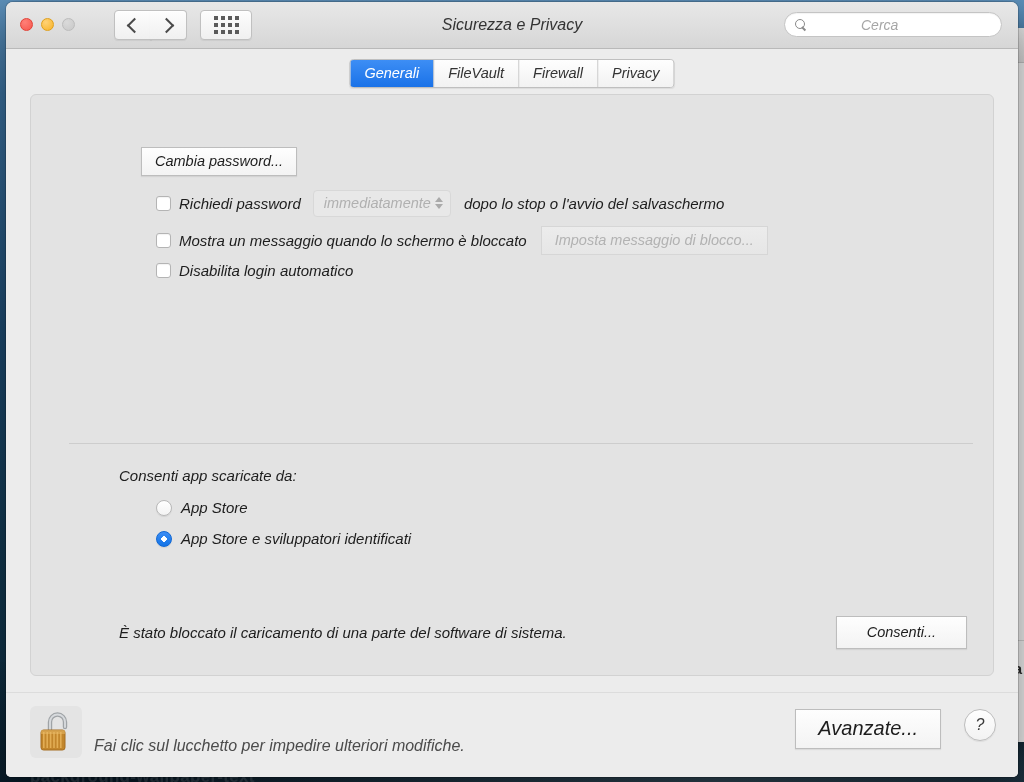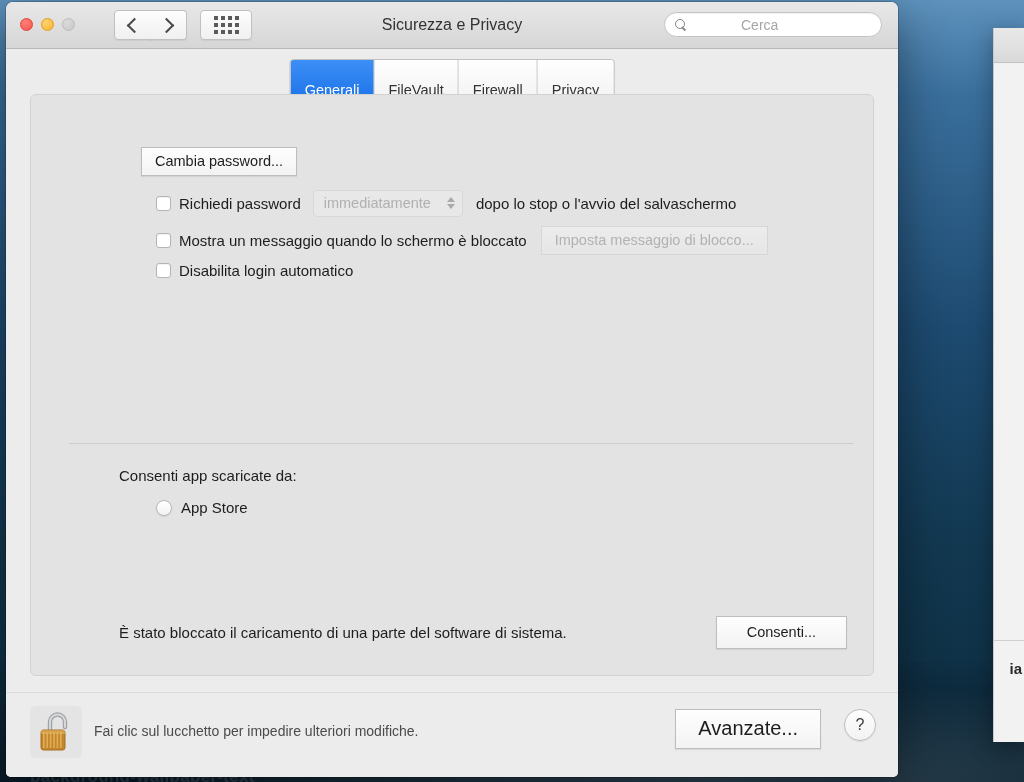--- a/index.html
+++ b/index.html
@@ -46,25 +46,26 @@
   #bg-window .bgw-text{
     position:absolute; right:2px; top:632px;
     font-size:15px; font-weight:bold; color:#2b2b2b;
   }
   #bg-window .bgw-rule{
     position:absolute; left:0; right:0; top:612px; height:1px; background:#d0d0d0;
   }
 
   
   #window{
-    position:absolute; left:6px; top:2px; width:892px; height:775px;
+    position:absolute; left:6px; top:2px; width:1012px; height:775px;
     background:#ececec;
     border-radius:7px 7px 5px 5px;
     box-shadow:0 14px 48px rgba(0,0,0,.45), 0 0 0 1px rgba(0,0,0,.16);
     overflow:hidden;
+    font-style:italic;
   }
 
   
   #titlebar{
     position:relative; height:46px;
     background:linear-gradient(180deg,#e8e8e8 0%,#d6d6d6 100%);
     border-bottom:1px solid #b9b9b9;
   }
   .traffic{ position:absolute; top:16px; display:flex; gap:8px; left:14px; }
   .light{ width:13px; height:13px; border-radius:50%; box-sizing:border-box; }
@@ -110,21 +111,21 @@
   #search-ph{ font-size:14px; color:#a6a6a6;margin-left:48px; }
 
   
   #tabbar{ position:relative; height:38px; }
   #tabs{
     position:absolute; left:50%; transform:translateX(-50%); top:10px;
     display:flex; border:1px solid #bfbfbf; border-radius:4px; overflow:hidden;
     box-shadow:0 1px 1px rgba(0,0,0,.07);
   }
   .tab{
-    font-size:14.5px; color:#333; padding:22px 14px 6px;
+    font-size:14.5px; color:#333; padding:5px 14px 6px;
     background:linear-gradient(180deg,#fefefe,#f2f2f2);
     border-right:1px solid #c6c6c6; white-space:nowrap;
   }
   .tab:last-child{ border-right:none; }
   .tab.active{
     background:linear-gradient(180deg,#3d8ef5,#1a72e8);
     color:#fff;
   }
 
   
@@ -150,21 +151,21 @@
   }
 
   .cb{
     width:15px; height:15px; box-sizing:border-box;
     background:#fff; border:1px solid #b4b4b4; border-radius:3px;
     margin-right:8px; flex:0 0 auto;
     box-shadow:0 1px 1px rgba(0,0,0,.05) inset;
   }
 
   .popup{
-    display:flex; align-items:center; gap:16px;
+    display:flex; align-items:center; gap:4px;
     background:#e8e8e8; border:1px solid #d8d8d8; border-radius:4px;
     padding:4px 7px 5px 10px;
   }
   .popup .ptext{ font-size:14.5px; color:#b0b0b0; }
   .arrows{ display:flex; flex-direction:column; gap:2px; }
   .arrows i{ display:block; width:8px; height:5px; position:relative; }
   .arrows i::before{
     content:""; position:absolute; left:0; top:0;
     border-left:4px solid transparent; border-right:4px solid transparent;
   }
@@ -193,22 +194,22 @@
   #bottom{
     position:absolute; left:0; right:0; bottom:0; height:84px;
     background:#ececec; border-top:1px solid #dcdcdc;
   }
   #lock{
     position:absolute; left:24px; top:13px; width:52px; height:52px;
     background:#e4e4e4; border-radius:6px;
   }
   #lock svg{ position:absolute; left:8px; top:5px; }
   #lock-text{
-    position:absolute; left:88px; top:30px;
-    font-size:14px; color:#4b4b4b;
+    position:absolute; left:88px; top:44px;
+    font-size:16px; color:#4b4b4b;
   }
   #btn-adv{ position:absolute; right:77px; top:16px; padding:7px 22px 8px; font-size:20px; }
   #btn-help{
     position:absolute; right:22px; top:16px;
     width:30px; height:30px; border-radius:50%;
     background:linear-gradient(180deg,#fefefe,#f2f2f2);
     border:1px solid #bdbdbd; box-shadow:0 1px 1px rgba(0,0,0,.07);
     display:flex; align-items:center; justify-content:center;
     font-size:16px; color:#3a3a3a;
   }
@@ -310,20 +311,24 @@
 
     <div class="row" style="left:88px; top:372px;">
       <span class="lbl">Consenti app scaricate da:</span>
     </div>
 
     <div class="row" style="left:125px; top:404px;">
       <span class="radio"></span>
       <span class="lbl">App Store</span>
     </div>
 
+    <div class="row" style="left:125px; top:435px;">
+      <span class="radio on"></span>
+      <span class="lbl">App Store e sviluppatori identificati</span>
+    </div>
 
     <div class="row" style="left:88px; top:521px; right:26px; justify-content:space-between;">
       <span class="lbl">È stato bloccato il caricamento di una parte del software di sistema.</span>
       <span class="btn" style="padding:7px 30px 8px;">Consenti...</span>
     </div>
   </div>
 
   <div id="bottom">
 
     <div id="lock">

